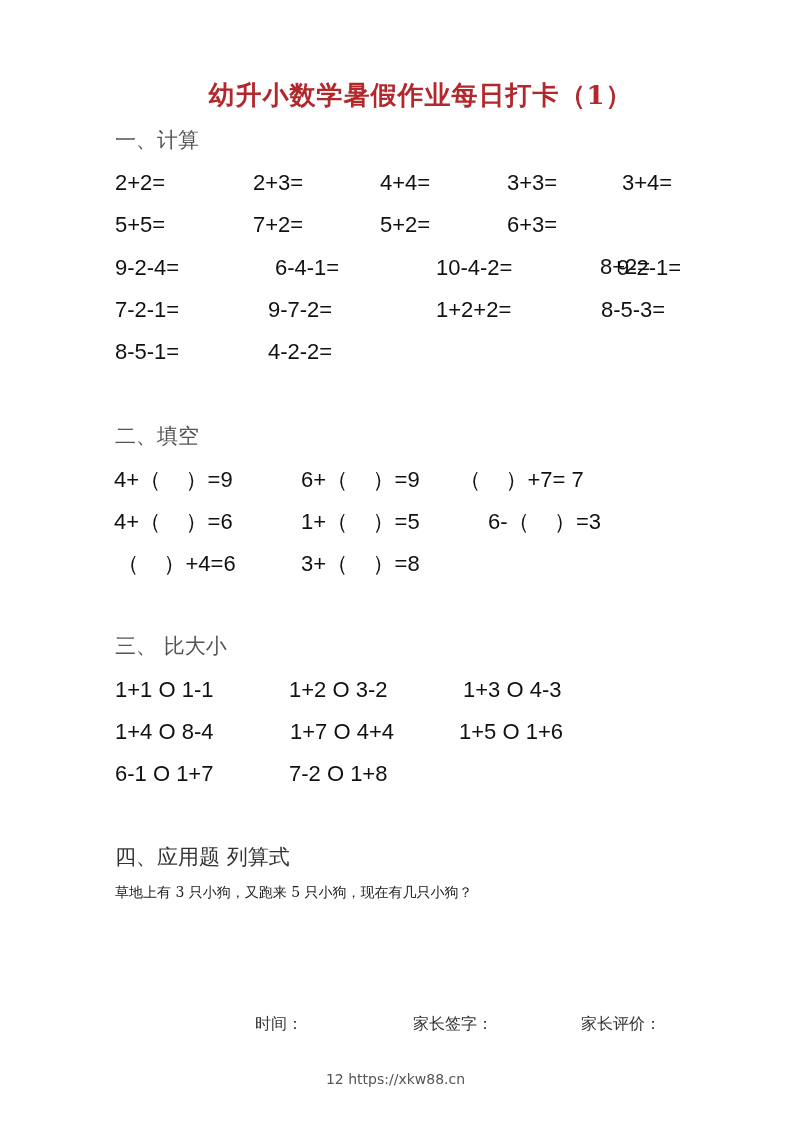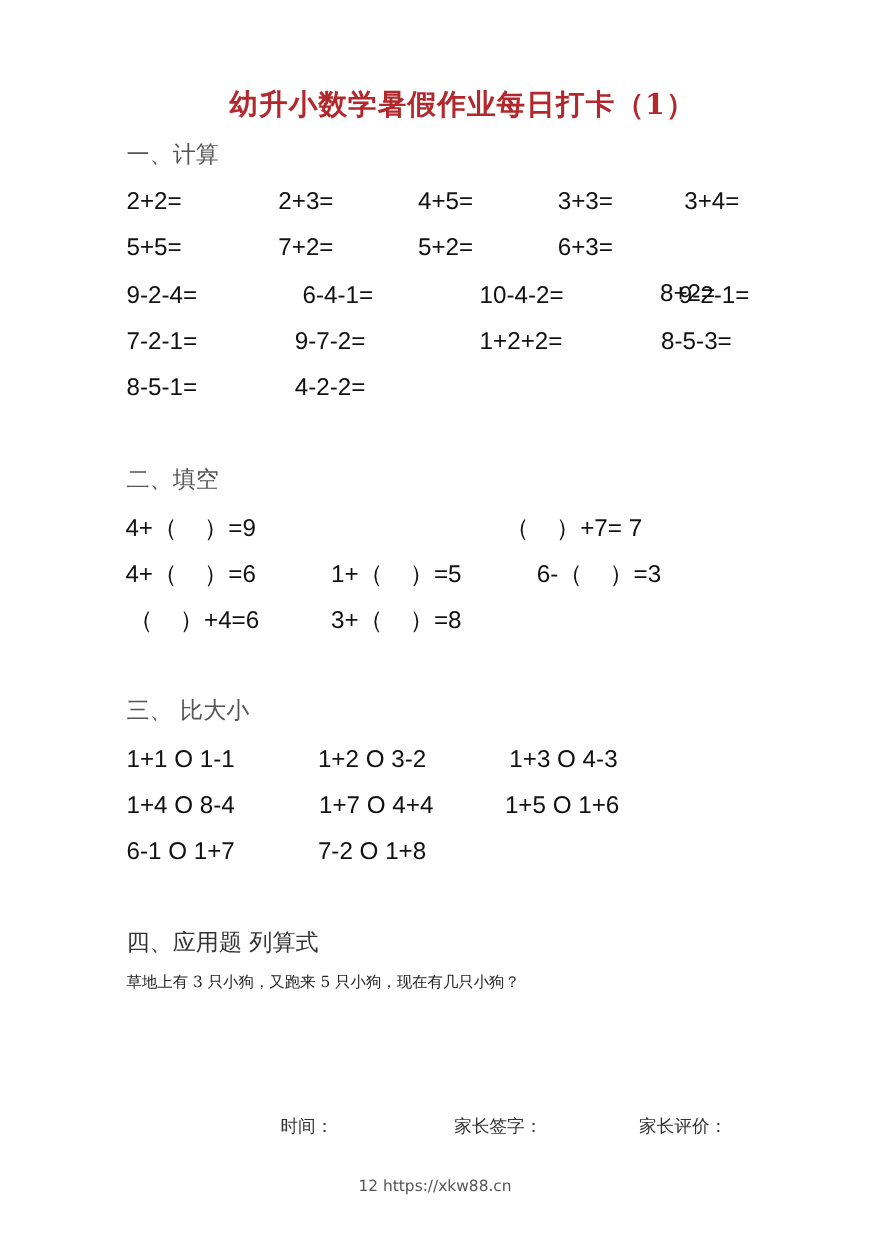--- a/index.html
+++ b/index.html
@@ -33,21 +33,21 @@
 </style>
 </head>
 <body>
 
 <div class="page">
   <div class="title">幼升小数学暑假作业每日打卡（1）</div>
 
   <div class="sec" style="top:126px;">一、计算</div>
   <div class="math" style="left:115px;top:170px;">2+2=</div>
   <div class="math" style="left:253px;top:170px;">2+3=</div>
-  <div class="math" style="left:380px;top:170px;">4+5=</div>
+  <div class="math" style="left:380px;top:170px;">4+4=</div>
   <div class="math" style="left:507px;top:170px;">3+3=</div>
   <div class="math" style="left:622px;top:170px;">3+4=</div>
 
   <div class="math" style="left:115px;top:212px;">5+5=</div>
   <div class="math" style="left:253px;top:212px;">7+2=</div>
   <div class="math" style="left:380px;top:212px;">5+2=</div>
   <div class="math" style="left:507px;top:212px;">6+3=</div>
   <div class="math" style="left:600px;top:212px;margin-top:42px;">8+2=</div>
 
   <div class="math" style="left:115px;top:255px;">9-2-4=</div>
@@ -58,20 +58,21 @@
   <div class="math" style="left:115px;top:297px;">7-2-1=</div>
   <div class="math" style="left:268px;top:297px;">9-7-2=</div>
   <div class="math" style="left:436px;top:297px;">1+2+2=</div>
   <div class="math" style="left:601px;top:297px;">8-5-3=</div>
 
   <div class="math" style="left:115px;top:339px;">8-5-1=</div>
   <div class="math" style="left:268px;top:339px;">4-2-2=</div>
 
   <div class="sec" style="top:422px;">二、填空</div>
   <div class="math" style="left:114px;top:465px;">4+（    ）=9</div>
+  <div class="math" style="left:301px;top:465px;">6+（    ）=9</div>
   <div class="math" style="left:459px;top:465px;">（    ）+7= 7</div>
 
   <div class="math" style="left:114px;top:507px;">4+（    ）=6</div>
   <div class="math" style="left:301px;top:507px;">1+（    ）=5</div>
   <div class="math" style="left:488px;top:507px;">6-（    ）=3</div>
 
   <div class="math" style="left:117px;top:549px;">（    ）+4=6</div>
   <div class="math" style="left:301px;top:549px;">3+（    ）=8</div>
 
   <div class="sec" style="top:632px;">三、  比大小</div>

